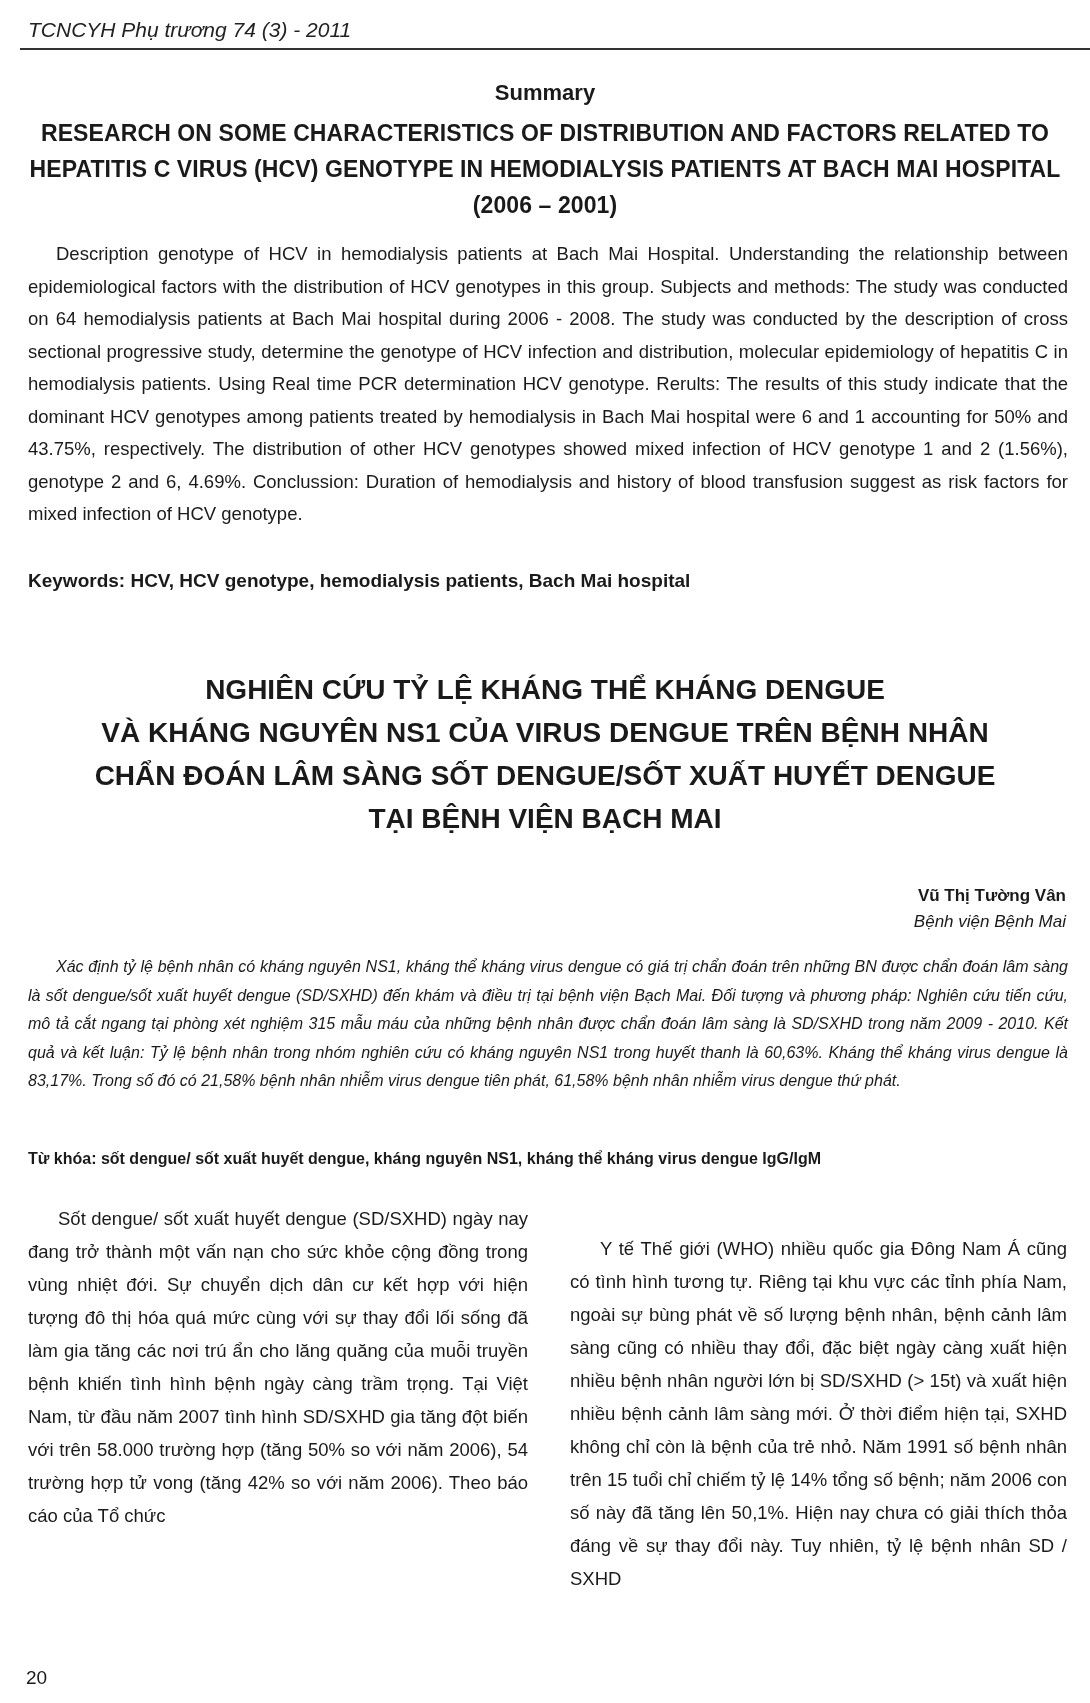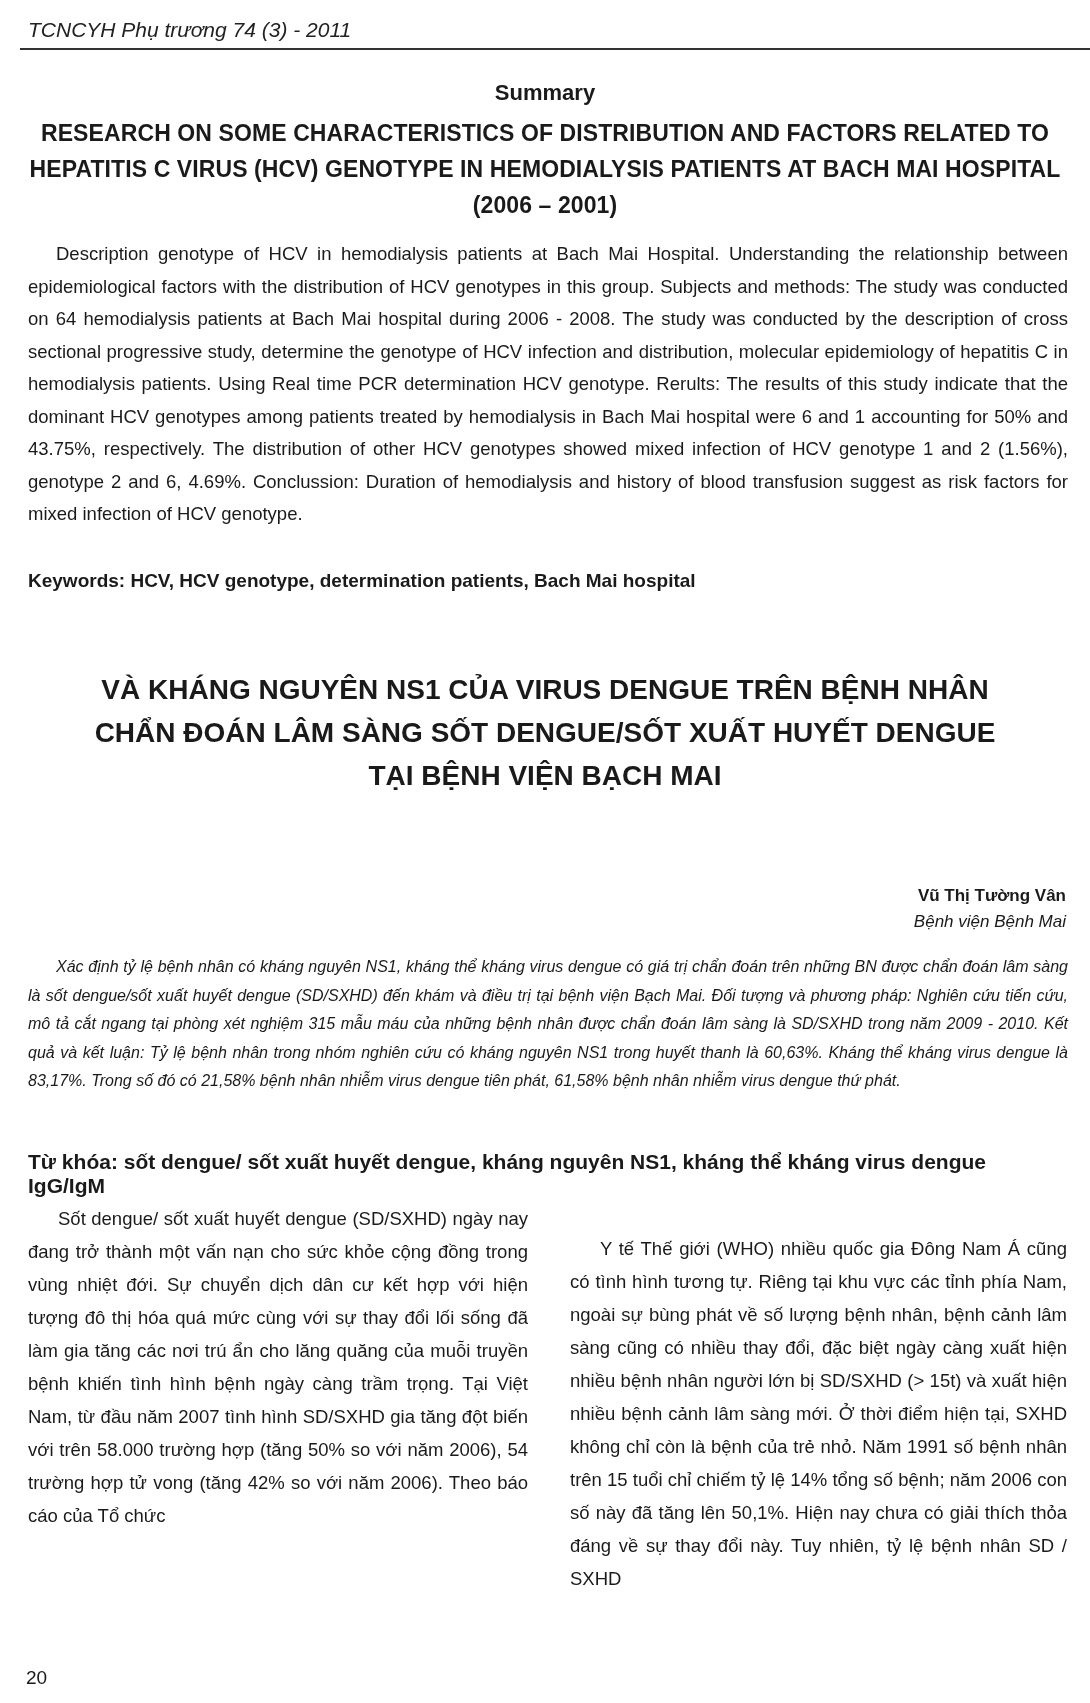--- a/index.html
+++ b/index.html
@@ -55,21 +55,21 @@
     .author-name { font-weight: bold; font-size: 17px; line-height: 26px; }
     .author-affil { font-style: italic; font-size: 17px; line-height: 26px; }
 
     .abstract-vn {
       position: absolute; left: 28px; right: 22px; top: 953px;
       font-style: italic; font-size: 16px; line-height: 28.5px; text-align: justify;
       text-indent: 28px;
     }
     .keywords-vn {
       position: absolute; left: 28px; right: 22px; top: 1150px;
-      font-weight: bold; font-size: 21px;
+      font-weight: bold; font-size: 16px;
     }
 
     .col {
       position: absolute; top: 1202px; width: 500px;
       font-size: 18.5px; line-height: 33px; text-align: justify;
     }
     .col-left { left: 28px; width: 500px; }
     .col-right { left: 570px; width: 497px; }
     .section-heading {
       font-weight: bold; font-size: 22px; line-height: 34px; margin: 0 0 4px 0;
@@ -85,23 +85,24 @@
 <body>
 
 <div class="page">
 
   <div class="running-head">TCNCYH Phụ trương 74 (3) - 2011</div>
   <div class="head-rule"></div>
 
   <div class="summary-label">Summary</div>
   <div class="summary-title">RESEARCH ON SOME CHARACTERISTICS OF DISTRIBUTION AND FACTORS RELATED TO HEPATITIS C VIRUS (HCV) GENOTYPE IN HEMODIALYSIS PATIENTS AT BACH MAI HOSPITAL (2006 – 2001)</div>
   <div class="summary-body">Description genotype of HCV in hemodialysis patients at Bach Mai Hospital. Understanding the relationship between epidemiological factors with the distribution of HCV genotypes in this group. Subjects and methods: The study was conducted on 64 hemodialysis patients at Bach Mai hospital during 2006 - 2008. The study was conducted by the description of cross   sectional progressive study, determine the genotype of HCV infection and distribution, molecular epidemiology of hepatitis C in hemodialysis patients. Using Real   time PCR determination HCV genotype. Rerults: The results of this study indicate that the dominant HCV genotypes among patients treated by hemodialysis in Bach Mai hospital were 6 and 1 accounting for 50% and 43.75%, respectively. The distribution of other HCV genotypes showed mixed infection of HCV genotype 1 and 2 (1.56%), genotype 2 and 6, 4.69%. Conclussion: Duration of hemodialysis and history of blood transfusion suggest as risk factors for mixed infection of HCV genotype.</div>
-  <div class="keywords-en">Keywords: HCV, HCV genotype, determination patients, Bach Mai hospital</div>
+  <div class="keywords-en">Keywords: HCV, HCV genotype, hemodialysis patients, Bach Mai hospital</div>
 
   <div class="vn-title">
+    <div>NGHIÊN CỨU TỶ LỆ KHÁNG THỂ KHÁNG DENGUE</div>
     <div>VÀ KHÁNG NGUYÊN NS1 CỦA VIRUS DENGUE TRÊN BỆNH NHÂN</div>
     <div>CHẨN ĐOÁN LÂM SÀNG SỐT DENGUE/SỐT XUẤT HUYẾT DENGUE</div>
     <div>TẠI BỆNH VIỆN BẠCH MAI</div>
   </div>
 
   <div class="author">
     <div class="author-name">Vũ Thị Tường Vân</div>
     <div class="author-affil">Bệnh viện Bệnh Mai</div>
   </div>
 

